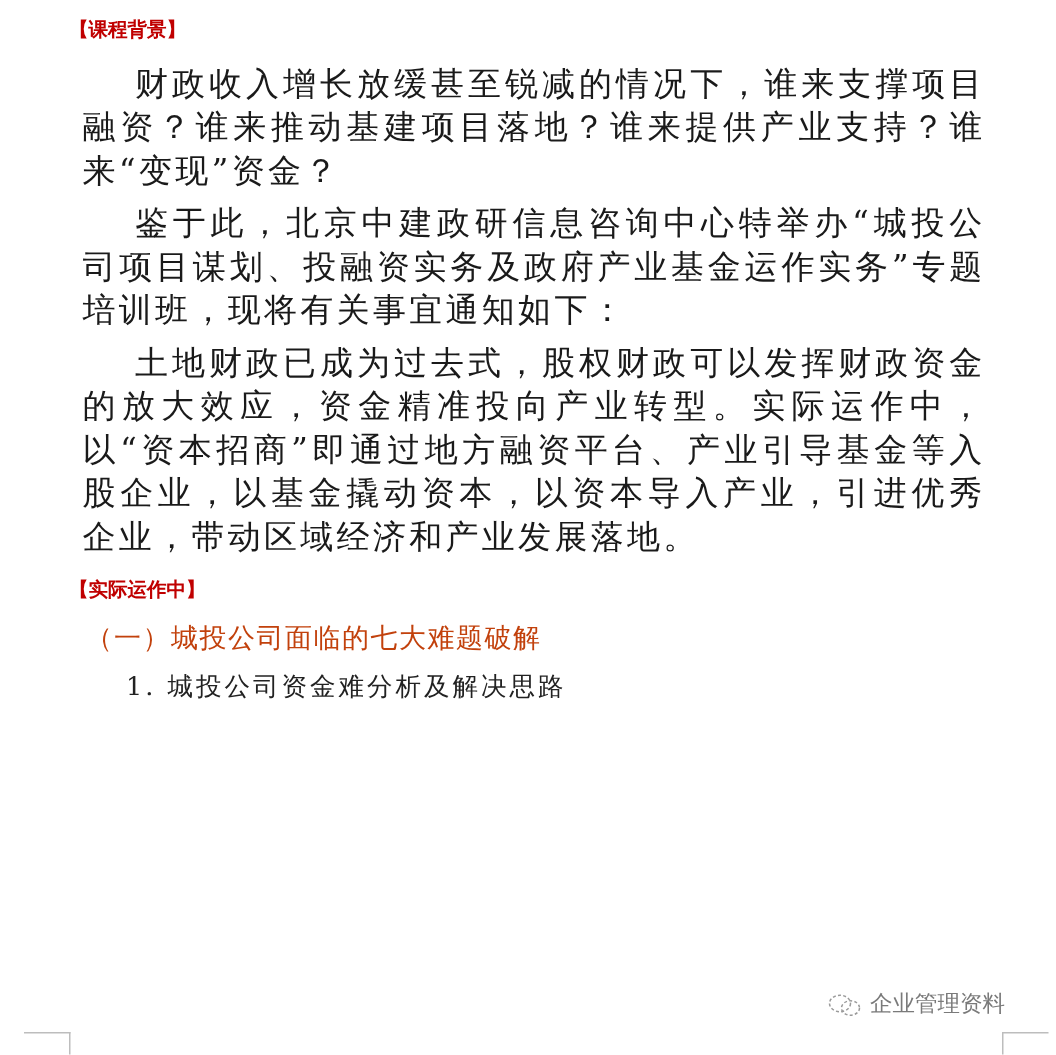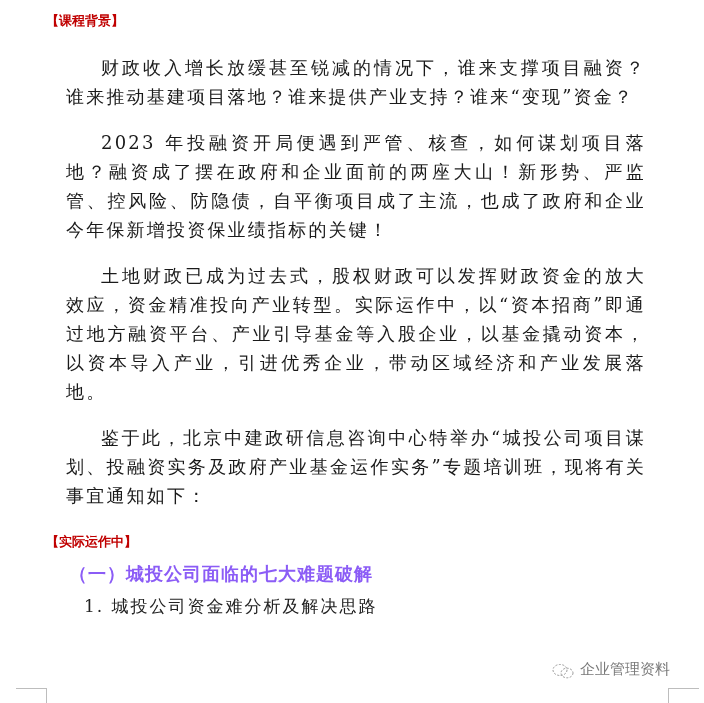--- a/index.html
+++ b/index.html
@@ -25,35 +25,35 @@
       color: #c00000;
       font-size: 13px;
       font-weight: bold;
       line-height: 30px;
       height: 30px;
       margin-left: -3px;
       letter-spacing: 0px;
       white-space: nowrap;
     }
     .para {
-      font-size: 18px;
+      font-size: 22px;
       line-height: 29px;
       text-indent: 35px;
       text-align: justify;
       letter-spacing: 2.2px;
-      margin: 17px;
+      margin: 6px;
     }
     .sub-heading {
       font-size: 18px;
-      font-weight: bold;
+      font-weight: normal;
       line-height: 34px;
-      margin-left: 20px;
+      margin-left: 8px;
       letter-spacing: 1px;
       white-space: nowrap;
-      color: #8b5cf6;
+      color: #c2410c;
     }
     .item {
       font-size: 17px;
       line-height: 30px;
       margin-left: 35px;
       letter-spacing: 2px;
       white-space: nowrap;
       color: #222;
     }
     .corner-mark {
@@ -71,42 +71,41 @@
     .corner-right {
       left: 668px;
       top: 688px;
       border-width: 1px 0 0 1px;
     }
     .watermark {
       position: absolute;
       left: 552px;
       top: 660px;
       display: flex;
-      align-items: flex-end;
+      align-items: center;
       gap: 6px;
       color: #7a7a7a;
       font-family: "DejaVu Sans", "Liberation Sans", sans-serif;
       font-size: 15px;
       white-space: nowrap;
     }
     .watermark-icon {
       width: 22px;
       height: 16px;
       display: inline-block;
     }
   </style>
 </head>
 <body>
 
 <div class="page">
   <div class="section-heading">【课程背景】</div>
   <p class="para">财政收入增长放缓甚至锐减的情况下，谁来支撑项目融资？谁来推动基建项目落地？谁来提供产业支持？谁来“变现”资金？</p>
-  <p class="para">2023 年投融资开局便遇到严管、核查，如何谋划项目落地？融资成了摆在政府和企业面前的两座大山！新形势、严监管、控风险、防隐债，自平衡项目成了主流，也成了政府和企业今年保新增投资保业绩指标的关键！</p>
+  <p class="para">鉴于此，北京中建政研信息咨询中心特举办“城投公司项目谋划、投融资实务及政府产业基金运作实务”专题培训班，现将有关事宜通知如下：</p>
   <p class="para">土地财政已成为过去式，股权财政可以发挥财政资金的放大效应，资金精准投向产业转型。实际运作中，以“资本招商”即通过地方融资平台、产业引导基金等入股企业，以基金撬动资本，以资本导入产业，引进优秀企业，带动区域经济和产业发展落地。</p>
-  <p class="para">鉴于此，北京中建政研信息咨询中心特举办“城投公司项目谋划、投融资实务及政府产业基金运作实务”专题培训班，现将有关事宜通知如下：</p>
   <div class="section-heading">【实际运作中】</div>
   <div class="sub-heading">（一）城投公司面临的七大难题破解</div>
   <div class="item">1. 城投公司资金难分析及解决思路</div>
 </div>
 
 <div class="corner-mark corner-left"></div>
 <div class="corner-mark corner-right"></div>
 
 <div class="watermark">
   <span class="watermark-icon">

